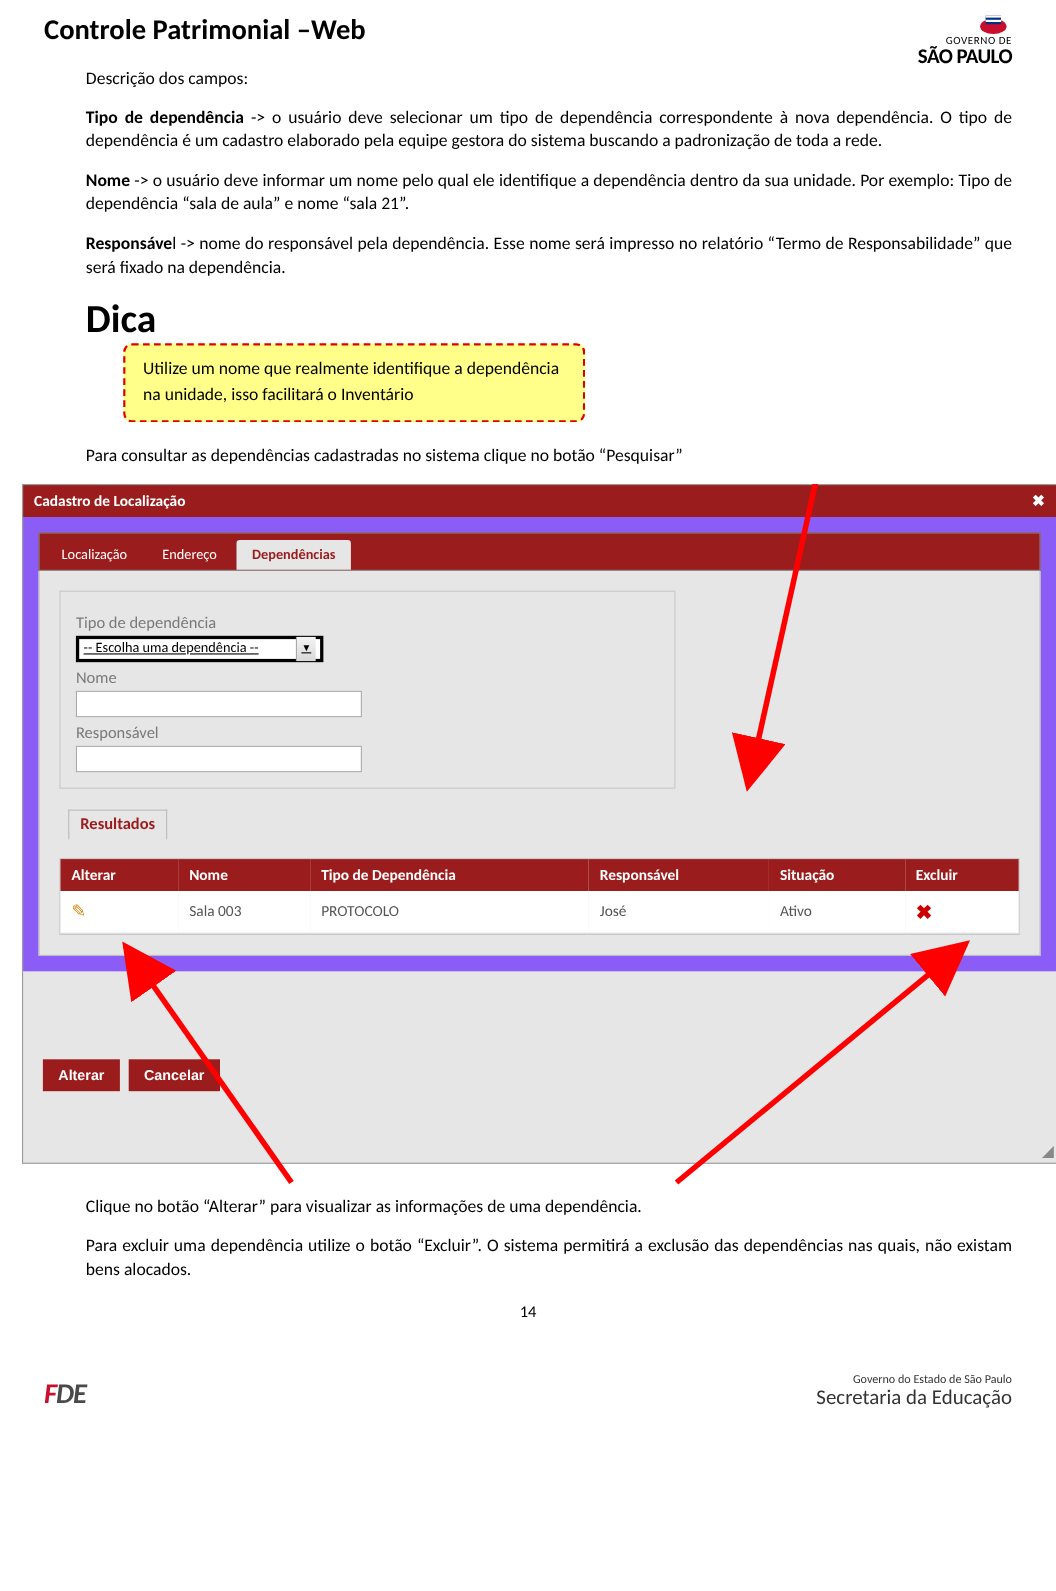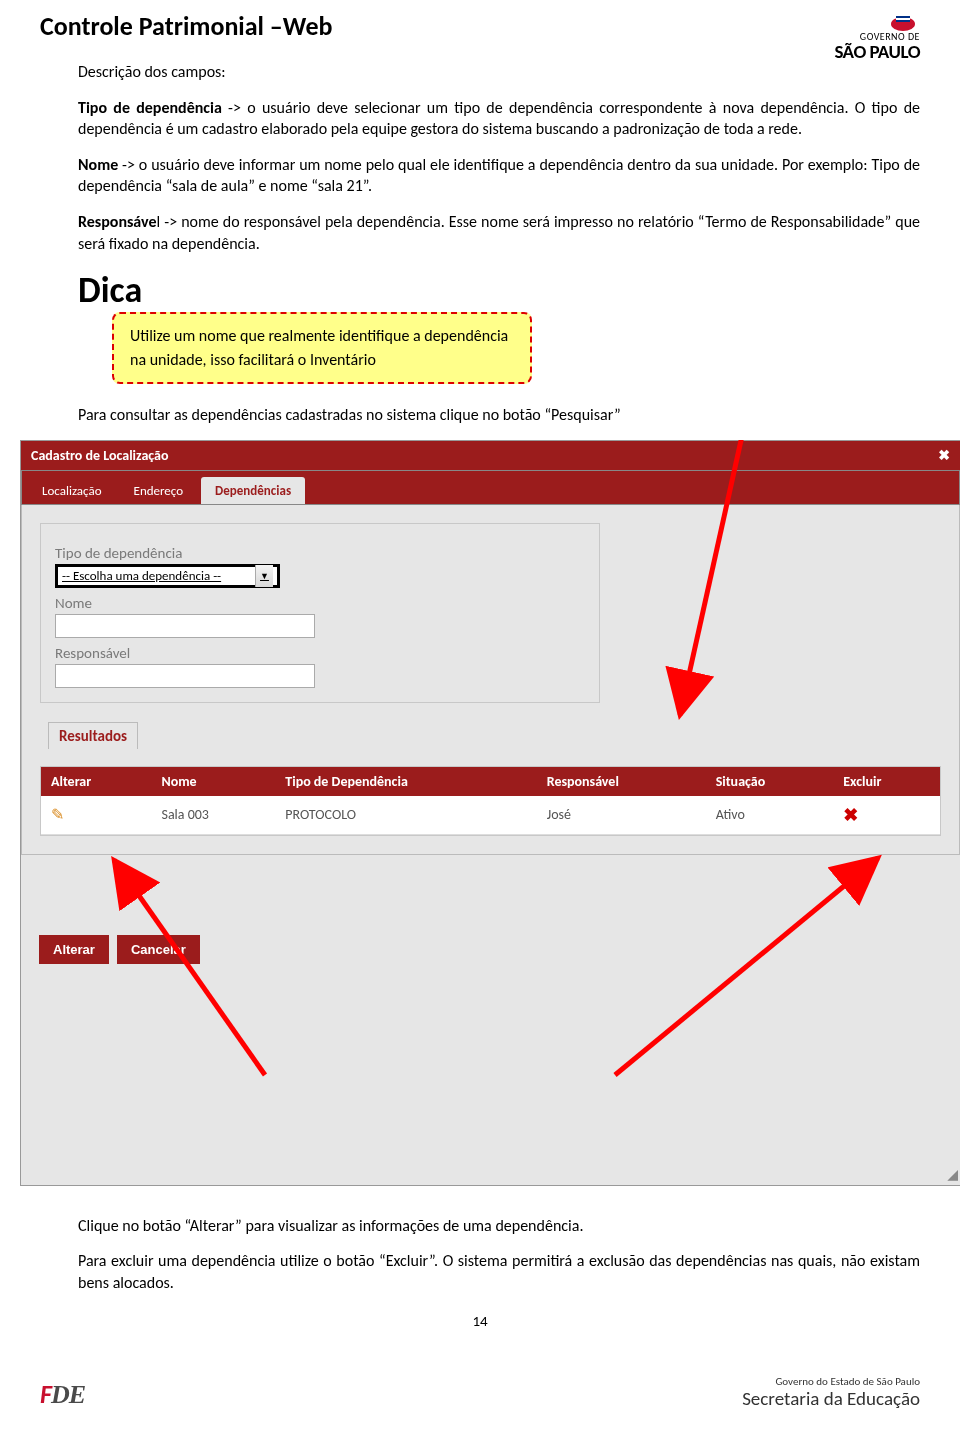--- a/index.html
+++ b/index.html
@@ -10,23 +10,23 @@
   .gov-logo { text-align: right; font-size: 10px; line-height: 1; }
   .gov-logo .line1 { font-size: 10px; letter-spacing: 0.5px; }
   .gov-logo .line2 { font-size: 19px; font-weight: bold; letter-spacing: -0.5px; }
   .gov-logo .emblem { display: inline-block; vertical-align: middle; margin-right: 4px; }
   .body-text { font-size: 16px; line-height: 1.35; margin-bottom: 14px; text-align: justify; }
   .indent { margin-left: 38px; }
   .bold { font-weight: bold; }
   .dica-heading { font-size: 36px; font-weight: bold; margin-left: 38px; margin-top: 10px; }
   .tip-box { background: #ffff8a; border: 2px dashed #d00; border-radius: 8px; padding: 10px 16px; margin: 0 0 20px 72px; width: 420px; font-size: 16px; line-height: 1.5; color: #000; }
   .screenshot-wrap { position: relative; margin-top: 10px; }
-  .screenshot { border: 1px solid #999; background: #e6e6e6; width: 941px; height: 746px; position: relative; margin-left: -20px; }
+  .screenshot { border: 1px solid #999; background: #e6e6e6; width: 941px; height: 618px; position: relative; margin-left: -20px; }
   .modal-header { background: #9b1c1c; color: #fff; font-size: 14px; font-weight: bold; padding: 6px 10px; display: flex; justify-content: space-between; align-items: center; }
-  .panel { background: #8b5cf6; }
+  .panel { background: #8b5cf6; padding: 14px; }
   .tabs { background: #9b1c1c; display: flex; align-items: flex-end; padding: 6px 6px 0 6px; border: 1px solid #888; }
   .tab { color: #fff; font-size: 13px; padding: 6px 14px; margin-right: 4px; cursor: pointer; }
   .tab.active { background: #e6e6e6; color: #9b1c1c; font-weight: bold; border-top-left-radius: 3px; border-top-right-radius: 3px; }
   .inner-panel { background: #e6e6e6; border: 1px solid #bbb; border-top: none; padding: 18px; }
   .form-box { background: #e6e6e6; border: 1px solid #c8c8c8; padding: 14px; width: 560px; }
   .form-label { color: #7a7a7a; font-size: 15px; margin-bottom: 2px; margin-top: 6px; }
   .form-select { display: flex; align-items: center; background: #fff; border: 3px solid #000000; height: 24px; width: 225px; font-size: 13px; padding: 0 4px; justify-content: space-between; text-decoration: underline; }
   .select-btn { border-left: 1px solid #aaa; background: linear-gradient(#f4f4f4,#d8d8d8); width: 18px; height: 22px; display: flex; align-items: center; justify-content: center; font-size: 9px; }
   .form-input { background: #fff; border: 1px solid #aaa; height: 24px; width: 260px; }
   .btn-row { display: flex; justify-content: flex-end; gap: 10px; margin-top: 18px; }
@@ -40,21 +40,21 @@
   .pencil-icon { color: #d98a1f; font-size: 16px; }
   .x-icon { color: #c00; font-size: 18px; font-weight: bold; }
   .bottom-btn-row { display: flex; gap: 8px; margin-top: 80px; padding: 0 0 18px 18px; }
   .resize-grip { position: absolute; bottom: 2px; right: 2px; font-size: 14px; color: #888; }
   svg.arrows { position: absolute; top: 0; left: 0; pointer-events: none; }
   .footer-text { margin-top: 29px; }
   .page-num { text-align: center; font-size: 15px; margin-top: 18px; }
   .bottom-footer { display: flex; justify-content: space-between; align-items: flex-end; padding: 6px 40px 10px 40px; }
   .fde-logo { font-size: 26px; font-weight: bold; font-style: italic; letter-spacing: -1px; }
   .fde-logo .f { color: #c8102e; }
-  .fde-logo .de { color: #4a4a4a; font-family: Liberation Serif, serif; }
+  .fde-logo .de { color: #4a4a4a; }
   .sec-edu { text-align: right; line-height: 1.15; }
   .sec-edu .l1 { font-size: 11px; color: #333; }
   .sec-edu .l2 { font-size: 19px; color: #333; }
 </style>
 </head>
 <body>
 
 <div class="page">
   <div class="top-header">
     <div class="page-title">Controle Patrimonial –Web</div>

